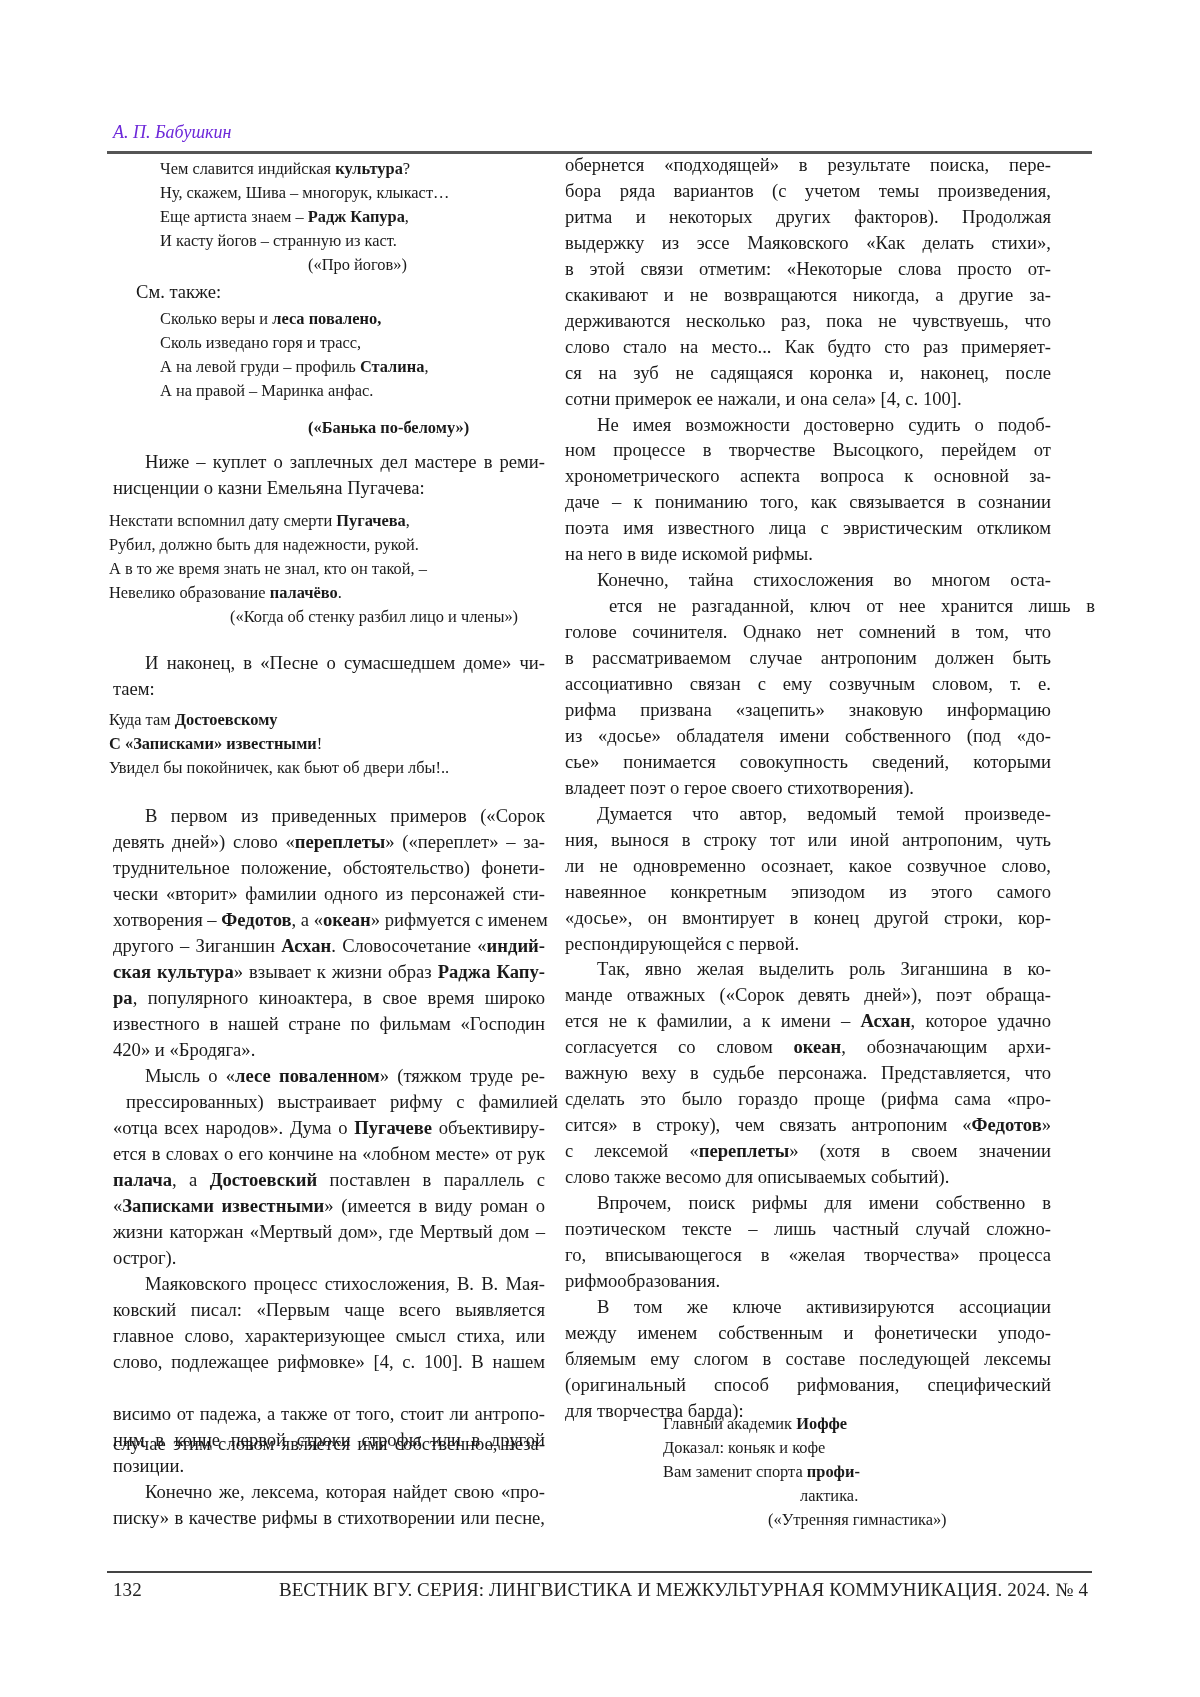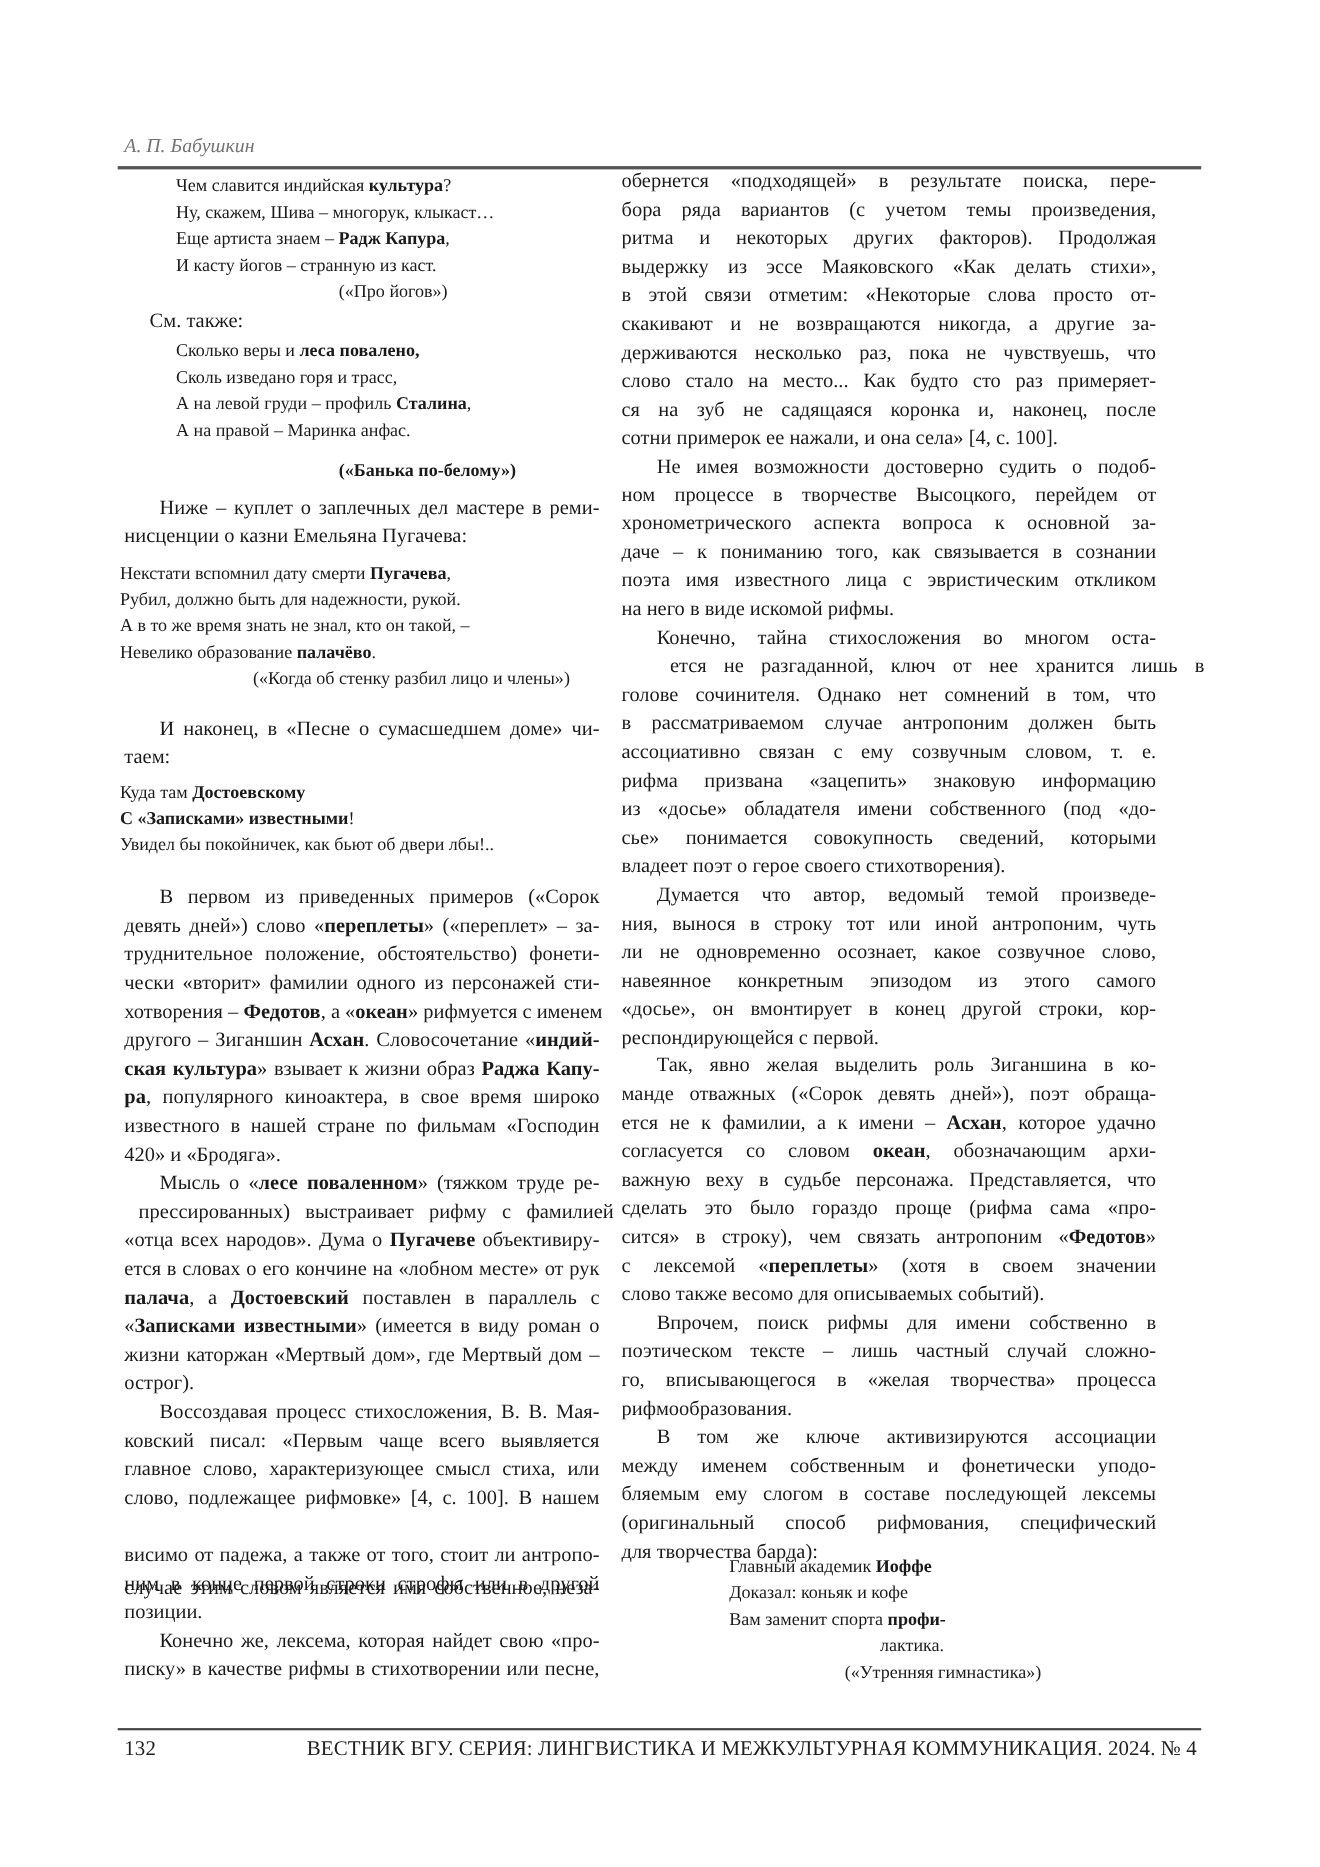--- a/index.html
+++ b/index.html
@@ -1,19 +1,19 @@
 <!DOCTYPE html>
 <html><head>
 <meta charset="utf-8">
 <style>
   html, body { margin: 0; padding: 0; background: #ffffff; }
   body { width: 1200px; height: 1697px; position: relative; overflow: hidden;
          font-family: "Liberation Serif", "DejaVu Serif", serif; color: #1a1a1a; }
   .header { position: absolute; left: 113px; top: 122px; width: 975px; height: 26px;
-            font-style: italic; font-size: 18px; color: #737373; }
+            font-style: italic; font-size: 18px; color: #6d28d9; }
   .header .author { position: absolute; left: 0; top: 0; }
   .header .title { position: absolute; right: 0; top: 0; }
   .rule-top { position: absolute; left: 107px; top: 151px; width: 985px; height: 3px; background: #555; }
   .rule-bottom { position: absolute; left: 107px; top: 1571px; width: 985px; height: 2px; background: #444; }
   .footer { position: absolute; left: 113px; top: 1579px; width: 975px; font-size: 19px; color: #222; letter-spacing: 0.1px; }
   .footer .page-num { position: absolute; left: 0; top: 0; }
   .footer .journal { position: absolute; right: 0; top: 0; }
   .line { position: absolute; white-space: nowrap; font-size: 18.6px; line-height: 24px; }
   .j { text-align: justify; text-align-last: justify; }
   .verse { font-size: 16.4px; }
@@ -70,21 +70,21 @@
 <div class="line j" style="left: 113px; top: 1012px; width: 432px;">известного в нашей стране по фильмам «Господин</div>
 <div class="line" style="left: 113px; top: 1038px; width: 432px;">420» и «Бродяга».</div>
 <div class="line j" style="left: 145px; top: 1064px; width: 400px;">Мысль о «<b>лесе поваленном</b>» (тяжком труде ре-</div>
 <div class="line j" style="left: 113px; top: 1090px; width: 432px; margin-left: 13px;">прессированных) выстраивает рифму с фамилией</div>
 <div class="line j" style="left: 113px; top: 1116px; width: 432px;">«отца всех народов». Дума о <b>Пугачеве</b> объективиру-</div>
 <div class="line j" style="left: 113px; top: 1142px; width: 432px;">ется в словах о его кончине на «лобном месте» от рук</div>
 <div class="line j" style="left: 113px; top: 1168px; width: 432px;"><b>палача</b>, а <b>Достоевский</b> поставлен в параллель с</div>
 <div class="line j" style="left: 113px; top: 1194px; width: 432px;">«<b>Записками известными</b>» (имеется в виду роман о</div>
 <div class="line j" style="left: 113px; top: 1220px; width: 432px;">жизни каторжан «Мертвый дом»,  где Мертвый дом –</div>
 <div class="line" style="left: 113px; top: 1246px; width: 432px;">острог).</div>
-<div class="line j" style="left: 145px; top: 1272px; width: 400px;">Воссоздавая процесс стихосложения, В. В. Мая-</div>
+<div class="line j" style="left: 145px; top: 1272px; width: 400px;">Маяковского процесс стихосложения, В. В. Мая-</div>
 <div class="line j" style="left: 113px; top: 1298px; width: 432px;">ковский писал: «Первым чаще всего выявляется</div>
 <div class="line j" style="left: 113px; top: 1324px; width: 432px;">главное слово,  характеризующее смысл стиха, или</div>
 <div class="line j" style="left: 113px; top: 1350px; width: 432px;">слово, подлежащее рифмовке» [4, с. 100]. В нашем</div>
 <div class="line j" style="left: 113px; top: 1432px; width: 432px;">случае этим словом является имя собственное, неза-</div>
 <div class="line j" style="left: 113px; top: 1402px; width: 432px;">висимо от падежа, а также от того, стоит ли антропо-</div>
 <div class="line j" style="left: 113px; top: 1428px; width: 432px;">ним в конце первой строки строфы или в другой</div>
 <div class="line" style="left: 113px; top: 1454px; width: 432px;">позиции.</div>
 <div class="line j" style="left: 145px; top: 1480px; width: 400px;">Конечно же, лексема, которая найдет свою «про-</div>
 <div class="line j" style="left: 113px; top: 1506px; width: 432px;">писку» в качестве рифмы в стихотворении или песне,</div>
 <div class="line j" style="left: 565px; top: 153px; width: 486px;">обернется «подходящей» в результате поиска, пере-</div>

